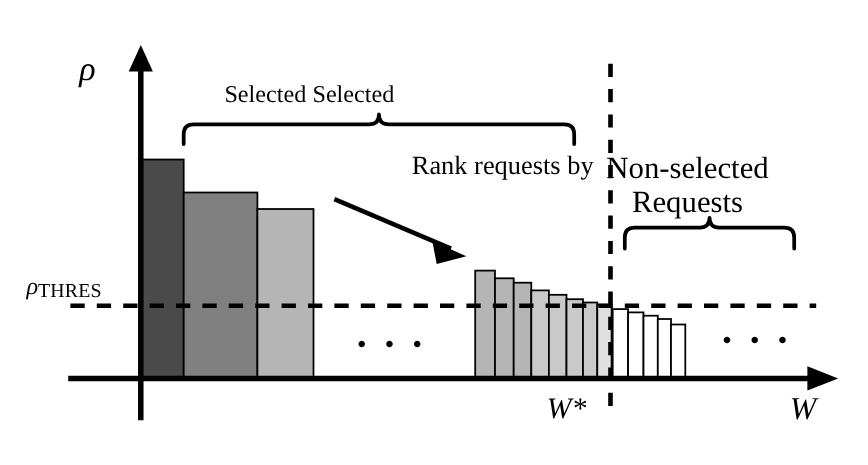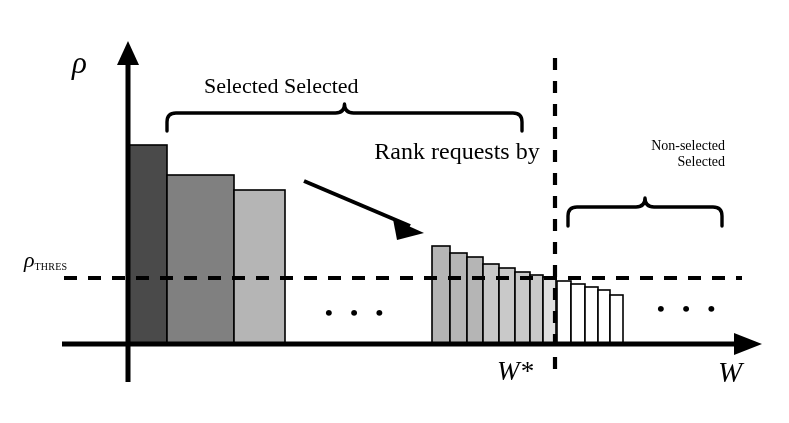--- a/index.html
+++ b/index.html
@@ -34,21 +34,21 @@
   }
   .italic { font-style: italic; }
   .ellipsis-dots {
     position: absolute;
     font-family: "Liberation Serif", serif;
     letter-spacing: 6px;
     font-weight: 700;
     color: #000;
   }
   .smallcaps-sub {
-    font-size: 10px;
+    font-size: 18px;
     font-style: normal;
     font-variant: normal;
     letter-spacing: 0.2px;
     vertical-align: -3px;
   }
 </style>
 </head>
 <body>
 
 <div id="figure">
@@ -91,22 +91,22 @@
   </div>
 
   <div class="fig-text italic" style="left:497px; top:356px; font-size:27px;">W*</div>
 
   <div class="fig-text" style="left:204px; top:74px; font-size:22px;">Selected Selected</div>
 
   <div class="fig-text" style="left:352px; top:138px; font-size:24px; text-align:center; width:210px;">
     <div>Rank requests by</div>
   </div>
 
-  <div class="fig-text" style="left:575px; top:138px; font-size:14px; text-align:right; width:150px;">
+  <div class="fig-text" style="left:550px; top:138px; font-size:28px; text-align:center; width:150px;">
     <div>Non-selected</div>
-    <div>Selected</div>
+    <div>Requests</div>
   </div>
 
   <div class="ellipsis-dots" style="left:325px; top:300px; font-size:22px;">• • •</div>
 
   <div class="ellipsis-dots" style="left:657px; top:296px; font-size:22px;">• • •</div>
 
 </div>
 
 </body></html>

